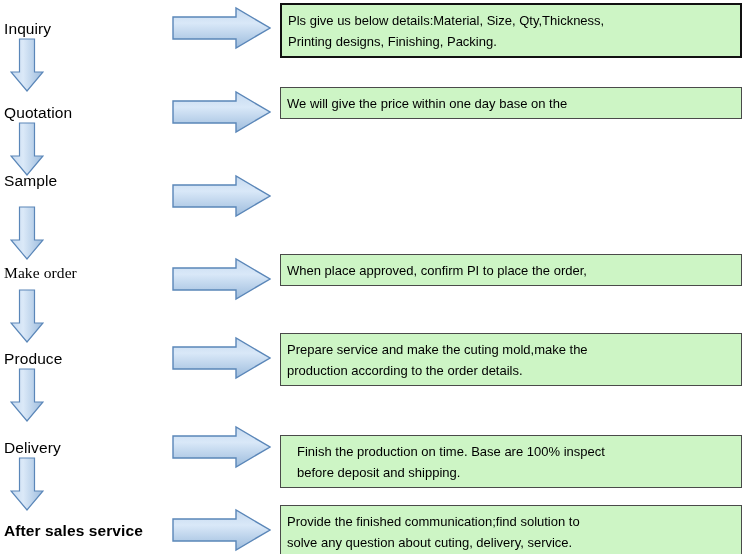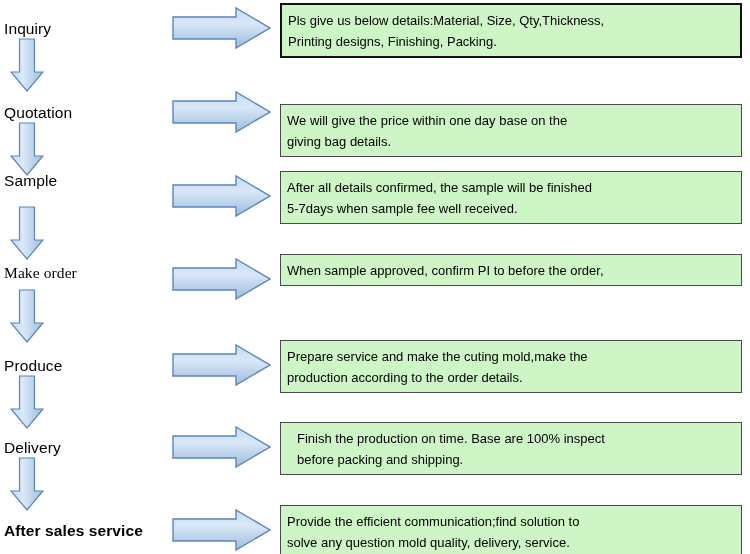--- a/index.html
+++ b/index.html
@@ -117,67 +117,62 @@
     </div>
   </div>
 
   <div class="row" style="top:84px;text-decoration:underline;">
     <div class="stage-label" style="top:20px;">Quotation</div>
     <div class="right-arrow" style="top:6px;">
       <svg viewBox="0 0 99 44" width="99" height="44" preserveAspectRatio="none">
         <polygon points="1,11 64,11 64,2 98,22 64,42 64,33 1,33" fill="url(#gradRight)" stroke="#5a86b8" stroke-width="1.4"></polygon>
       </svg>
     </div>
-    <div class="msg-box" style="top:20px;">
+    <div class="msg-box" style="top:3px;">
       <span class="msg-line">We will give the price within one day base on the</span>
-      <span class="msg-line">giving bag details.</span>
     </div>
     <div class="down-arrow" style="top:38px;">
       <svg viewBox="0 0 34 54" width="34" height="54" preserveAspectRatio="none">
         <polygon points="9.5,1 24.5,1 24.5,34 33,34 17,53 1,34 9.5,34" fill="url(#gradDown)" stroke="#5a86b8" stroke-width="1.2"></polygon>
       </svg>
     </div>
   </div>
 
   <div class="row" style="top:168px;">
     <div class="stage-label" style="top:4px;">Sample</div>
     <div class="right-arrow" style="top:6px;">
       <svg viewBox="0 0 99 44" width="99" height="44" preserveAspectRatio="none">
         <polygon points="1,11 64,11 64,2 98,22 64,42 64,33 1,33" fill="url(#gradRight)" stroke="#5a86b8" stroke-width="1.4"></polygon>
       </svg>
     </div>
-    <div class="msg-box" style="top:3px;">
-      <span class="msg-line">After all details confirmed, the sample will be finished</span>
-      <span class="msg-line">5-7days when sample fee well received.</span>
-    </div>
     <div class="down-arrow" style="top:38px;">
       <svg viewBox="0 0 34 54" width="34" height="54" preserveAspectRatio="none">
         <polygon points="9.5,1 24.5,1 24.5,34 33,34 17,53 1,34 9.5,34" fill="url(#gradDown)" stroke="#5a86b8" stroke-width="1.2"></polygon>
       </svg>
     </div>
   </div>
 
   <div class="row" style="top:251px;">
     <div class="stage-label" style="top:13px;font-family:Liberation Serif, serif;">Make order</div>
     <div class="right-arrow" style="top:6px;">
       <svg viewBox="0 0 99 44" width="99" height="44" preserveAspectRatio="none">
         <polygon points="1,11 64,11 64,2 98,22 64,42 64,33 1,33" fill="url(#gradRight)" stroke="#5a86b8" stroke-width="1.4"></polygon>
       </svg>
     </div>
     <div class="msg-box" style="top:3px;">
-      <span class="msg-line">When sample approved, confirm PI to before the order,</span>
-    </div>
-    <div class="down-arrow" style="top:38px;">
-      <svg viewBox="0 0 34 54" width="34" height="54" preserveAspectRatio="none">
-        <polygon points="9.5,1 24.5,1 24.5,34 33,34 17,53 1,34 9.5,34" fill="url(#gradDown)" stroke="#5a86b8" stroke-width="1.2"></polygon>
-      </svg>
-    </div>
-  </div>
-
-  <div class="row" style="top:337px;">
+      <span class="msg-line">When place approved, confirm PI to place the order,</span>
+    </div>
+    <div class="down-arrow" style="top:38px;">
+      <svg viewBox="0 0 34 54" width="34" height="54" preserveAspectRatio="none">
+        <polygon points="9.5,1 24.5,1 24.5,34 33,34 17,53 1,34 9.5,34" fill="url(#gradDown)" stroke="#5a86b8" stroke-width="1.2"></polygon>
+      </svg>
+    </div>
+  </div>
+
+  <div class="row" style="top:330px;">
     <div class="stage-label" style="top:20px;">Produce</div>
     <div class="right-arrow" style="top:6px;">
       <svg viewBox="0 0 99 44" width="99" height="44" preserveAspectRatio="none">
         <polygon points="1,11 64,11 64,2 98,22 64,42 64,33 1,33" fill="url(#gradRight)" stroke="#5a86b8" stroke-width="1.4"></polygon>
       </svg>
     </div>
     <div class="msg-box" style="top:3px;">
       <span class="msg-line">Prepare service and make the cuting mold,make the</span>
       <span class="msg-line">production according to the order details.</span>
     </div>
@@ -188,37 +183,37 @@
     </div>
   </div>
 
   <div class="row" style="top:419px;">
     <div class="stage-label" style="top:20px;">Delivery</div>
     <div class="right-arrow" style="top:6px;">
       <svg viewBox="0 0 99 44" width="99" height="44" preserveAspectRatio="none">
         <polygon points="1,11 64,11 64,2 98,22 64,42 64,33 1,33" fill="url(#gradRight)" stroke="#5a86b8" stroke-width="1.4"></polygon>
       </svg>
     </div>
-    <div class="msg-box" style="top:3px;padding-left:16px;">
+    <div class="msg-box" style="top:16px;padding-left:16px;">
       <span class="msg-line">Finish the production on time. Base are 100% inspect</span>
-      <span class="msg-line">before packing and shipping.</span>
+      <span class="msg-line">before deposit and shipping.</span>
     </div>
     <div class="down-arrow" style="top:38px;">
       <svg viewBox="0 0 34 54" width="34" height="54" preserveAspectRatio="none">
         <polygon points="9.5,1 24.5,1 24.5,34 33,34 17,53 1,34 9.5,34" fill="url(#gradDown)" stroke="#5a86b8" stroke-width="1.2"></polygon>
       </svg>
     </div>
   </div>
 
   <div class="row" style="top:500px;">
     <div class="stage-label" style="top:22px;font-weight:bold;">After sales service</div>
     <div class="right-arrow" style="top:8px;">
       <svg viewBox="0 0 99 44" width="99" height="44" preserveAspectRatio="none">
         <polygon points="1,11 64,11 64,2 98,22 64,42 64,33 1,33" fill="url(#gradRight)" stroke="#5a86b8" stroke-width="1.4"></polygon>
       </svg>
     </div>
     <div class="msg-box" style="top:5px;">
-      <span class="msg-line">Provide the efficient communication;find solution to</span>
-      <span class="msg-line">solve any question mold quality, delivery, service.</span>
+      <span class="msg-line">Provide the finished communication;find solution to</span>
+      <span class="msg-line">solve any question about cuting, delivery, service.</span>
     </div>
   </div>
 
 </div>
 
 </body></html>

